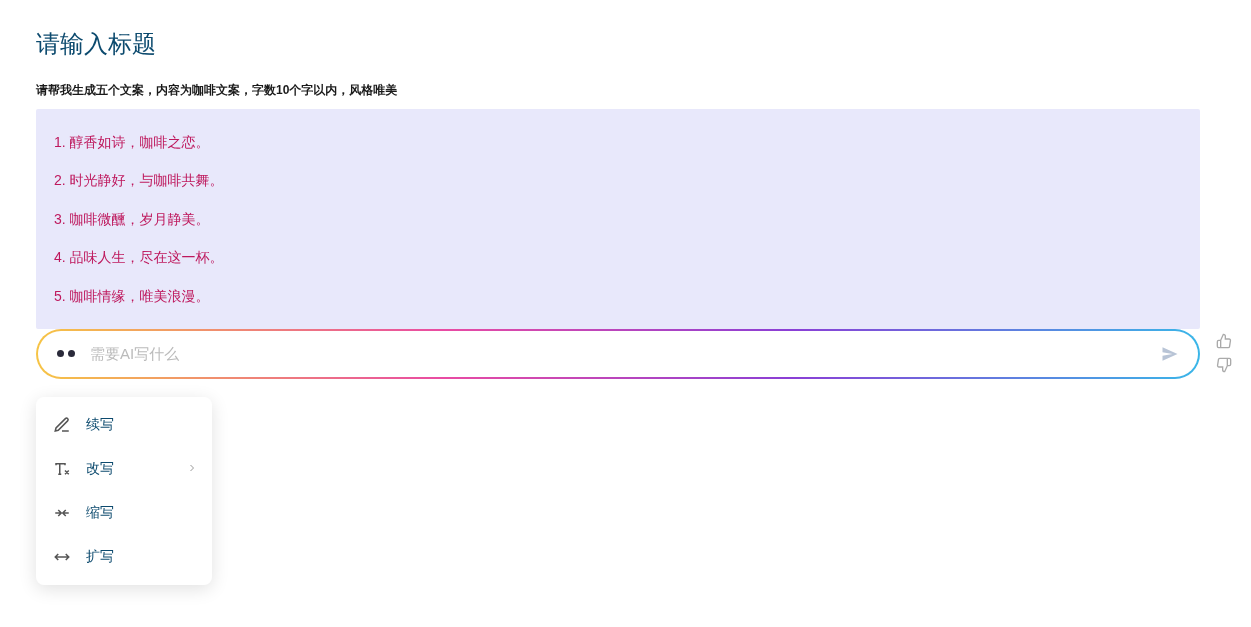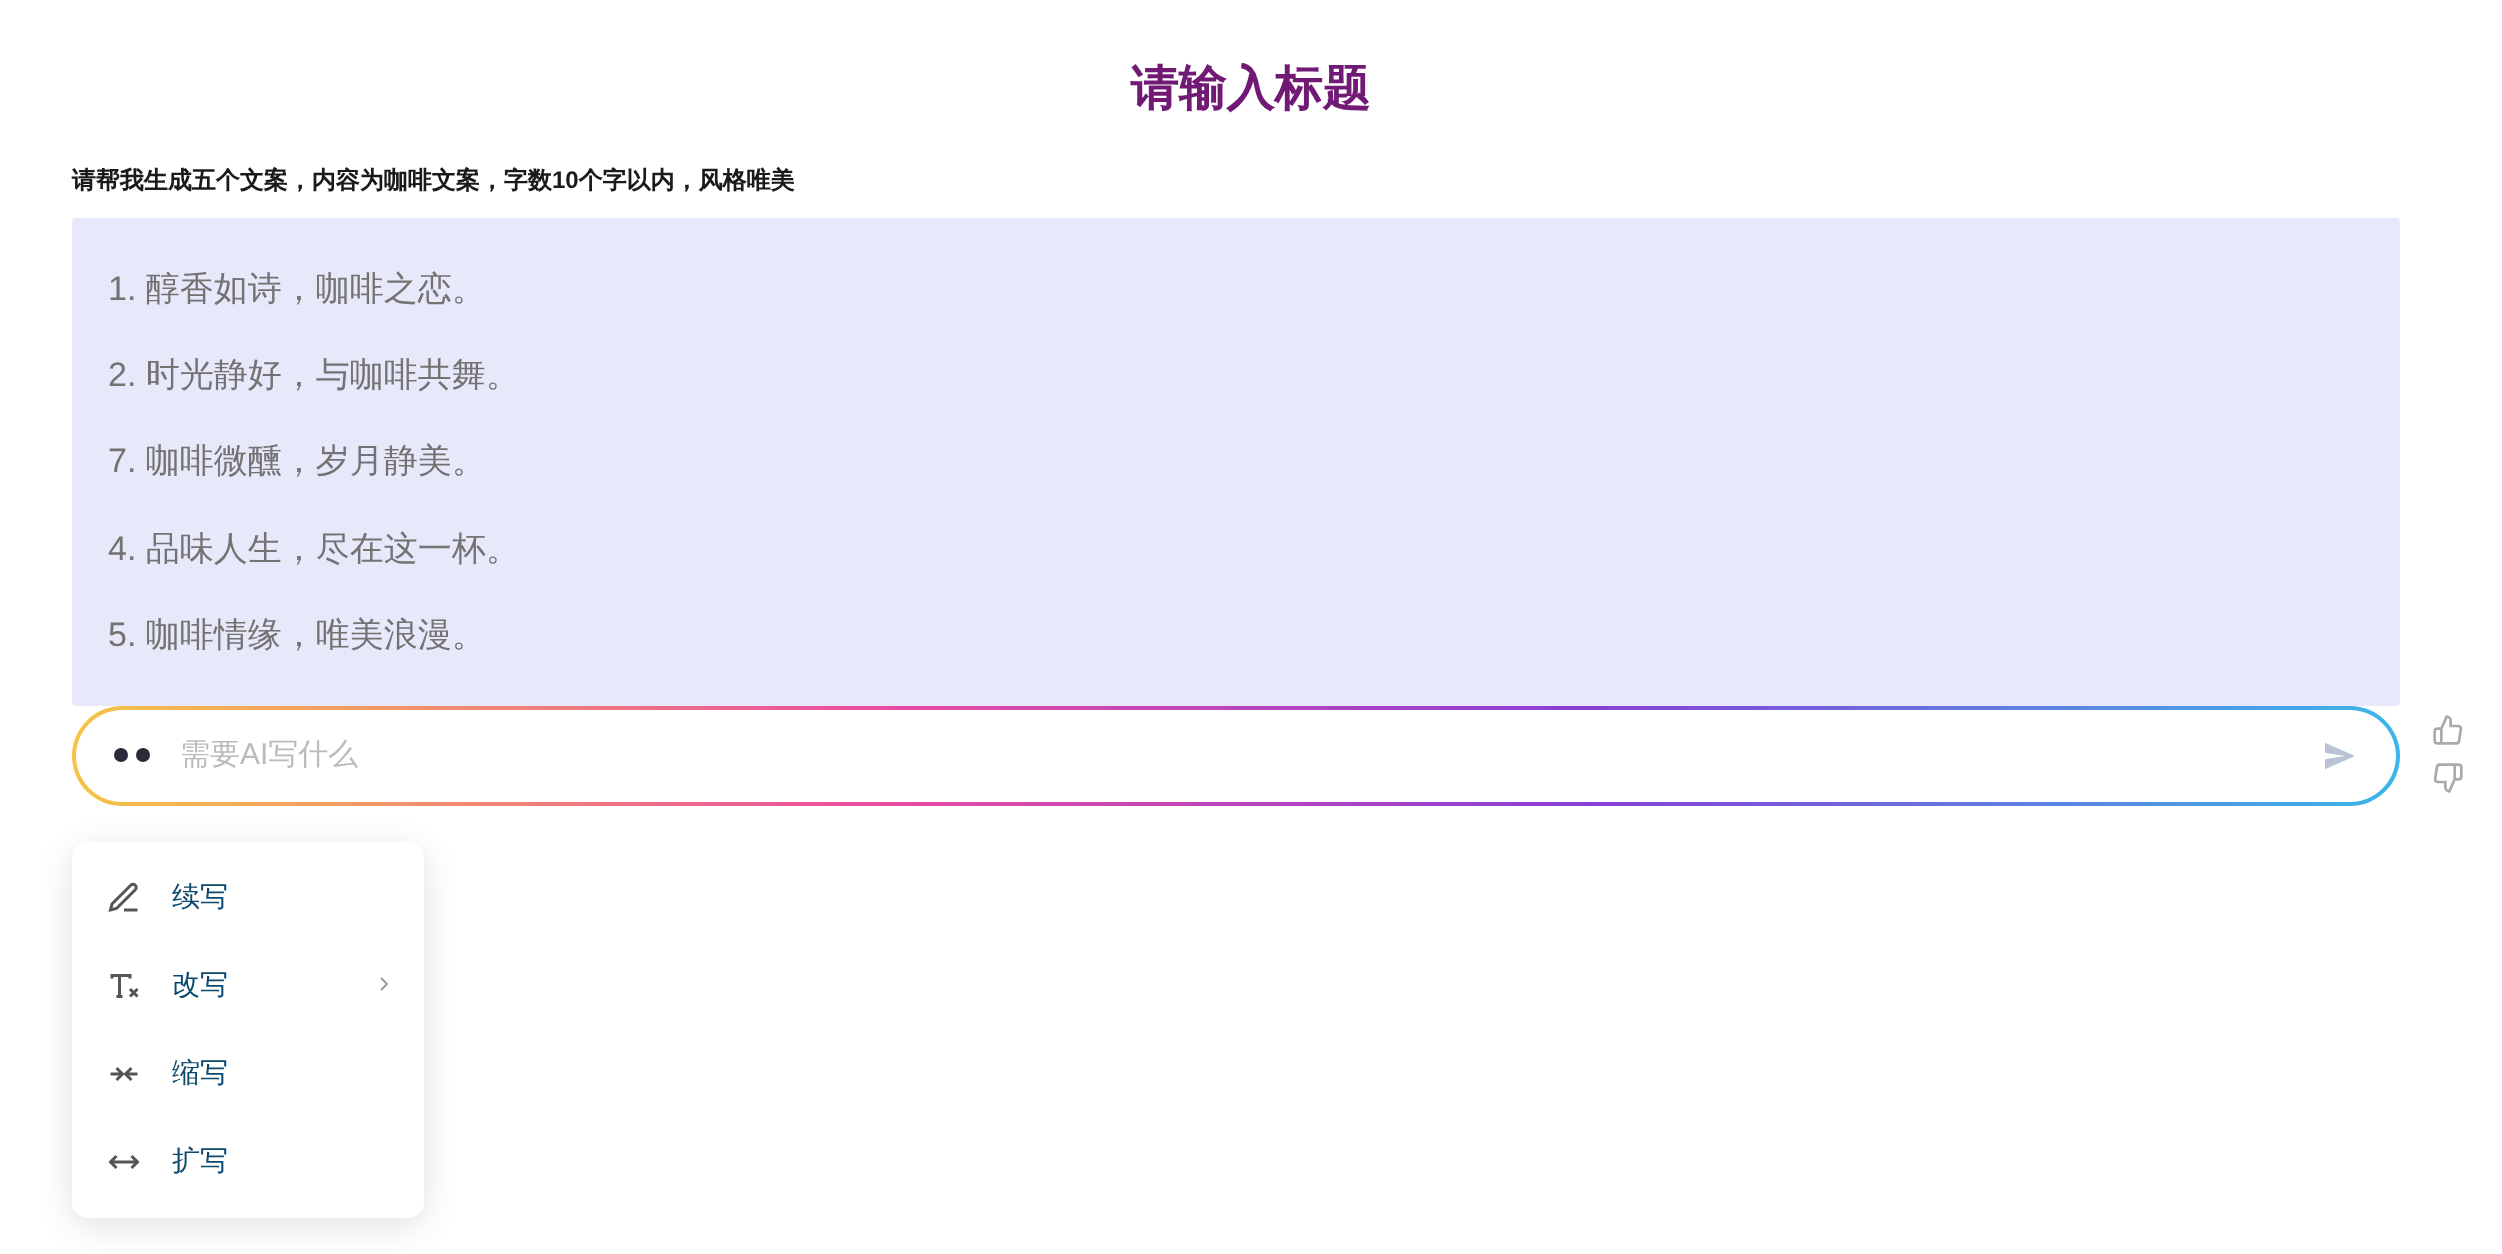--- a/index.html
+++ b/index.html
@@ -8,40 +8,39 @@
       box-sizing: border-box;
     }
     body {
       font-family: -apple-system, BlinkMacSystemFont, "Segoe UI", "PingFang SC", "Microsoft YaHei", sans-serif;
       background: #fff;
       padding: 28px 36px;
       width: 1251px;
     }
     .title-placeholder {
       font-size: 24px;
-      font-weight: 700;
-      color: #701a75;
+      font-weight: 400;
+      color: #0c4a6e;
       margin-bottom: 22px;
-      text-align: center;
     }
     .prompt-text {
       font-size: 12px;
       font-weight: 700;
       color: #1a1a1a;
       margin-bottom: 10px;
     }
     .response-box {
       background: #e8e8fb;
       padding: 14px 18px;
       border-radius: 2px;
       width: 1164px;
     }
     .response-line {
-      font-size: 17px;
-      color: #737373;
+      font-size: 14px;
+      color: #be185d;
       line-height: 1.6;
       padding: 8px 0;
     }
     .input-wrapper {
       position: relative;
       width: 1164px;
     }
     .gradient-border {
       padding: 2px;
       border-radius: 26px;
@@ -144,21 +143,21 @@
 </head>
 <body>
 
 <div class="title-placeholder">请输入标题</div>
 
 <div class="prompt-text">请帮我生成五个文案，内容为咖啡文案，字数10个字以内，风格唯美</div>
 
 <div class="response-box">
   <div class="response-line">1. 醇香如诗，咖啡之恋。</div>
   <div class="response-line">2. 时光静好，与咖啡共舞。</div>
-  <div class="response-line">7. 咖啡微醺，岁月静美。</div>
+  <div class="response-line">3. 咖啡微醺，岁月静美。</div>
   <div class="response-line">4. 品味人生，尽在这一杯。</div>
   <div class="response-line">5. 咖啡情缘，唯美浪漫。</div>
 </div>
 
 <div class="input-wrapper">
   <div class="gradient-border">
     <div class="input-inner">
       <div class="bot-avatar">
         <div class="bot-face">
           <div class="bot-eye left"></div>

